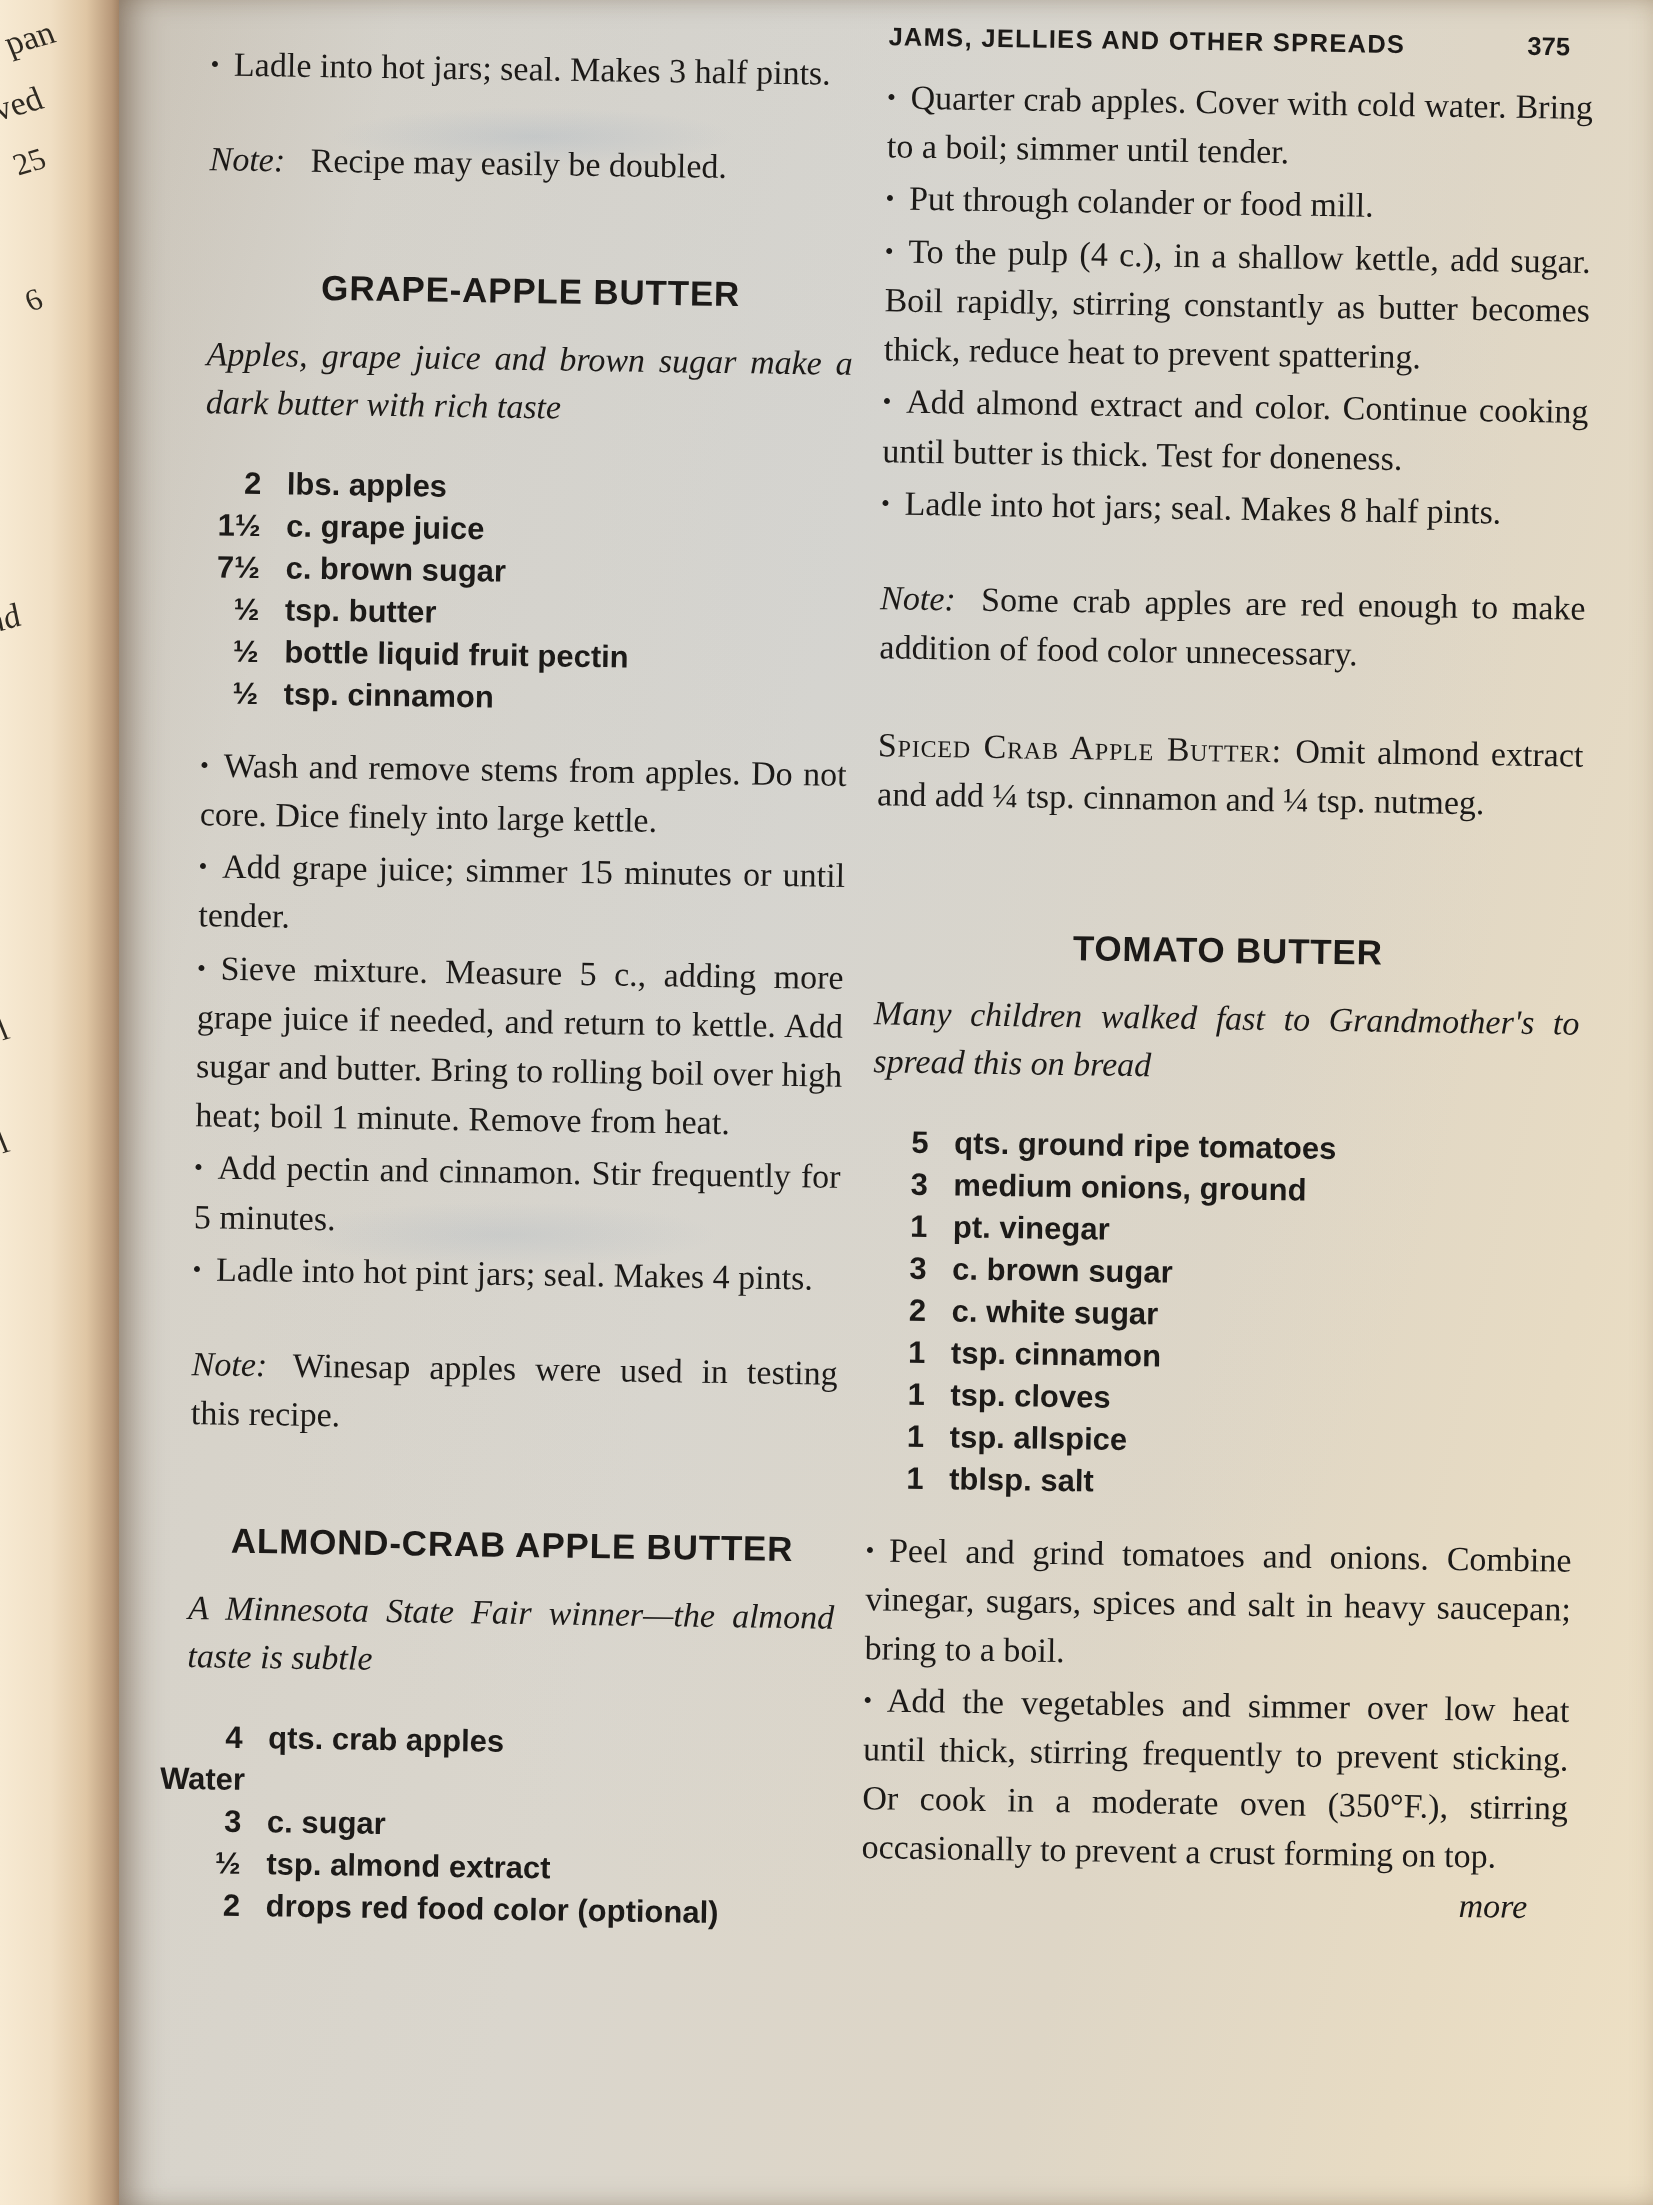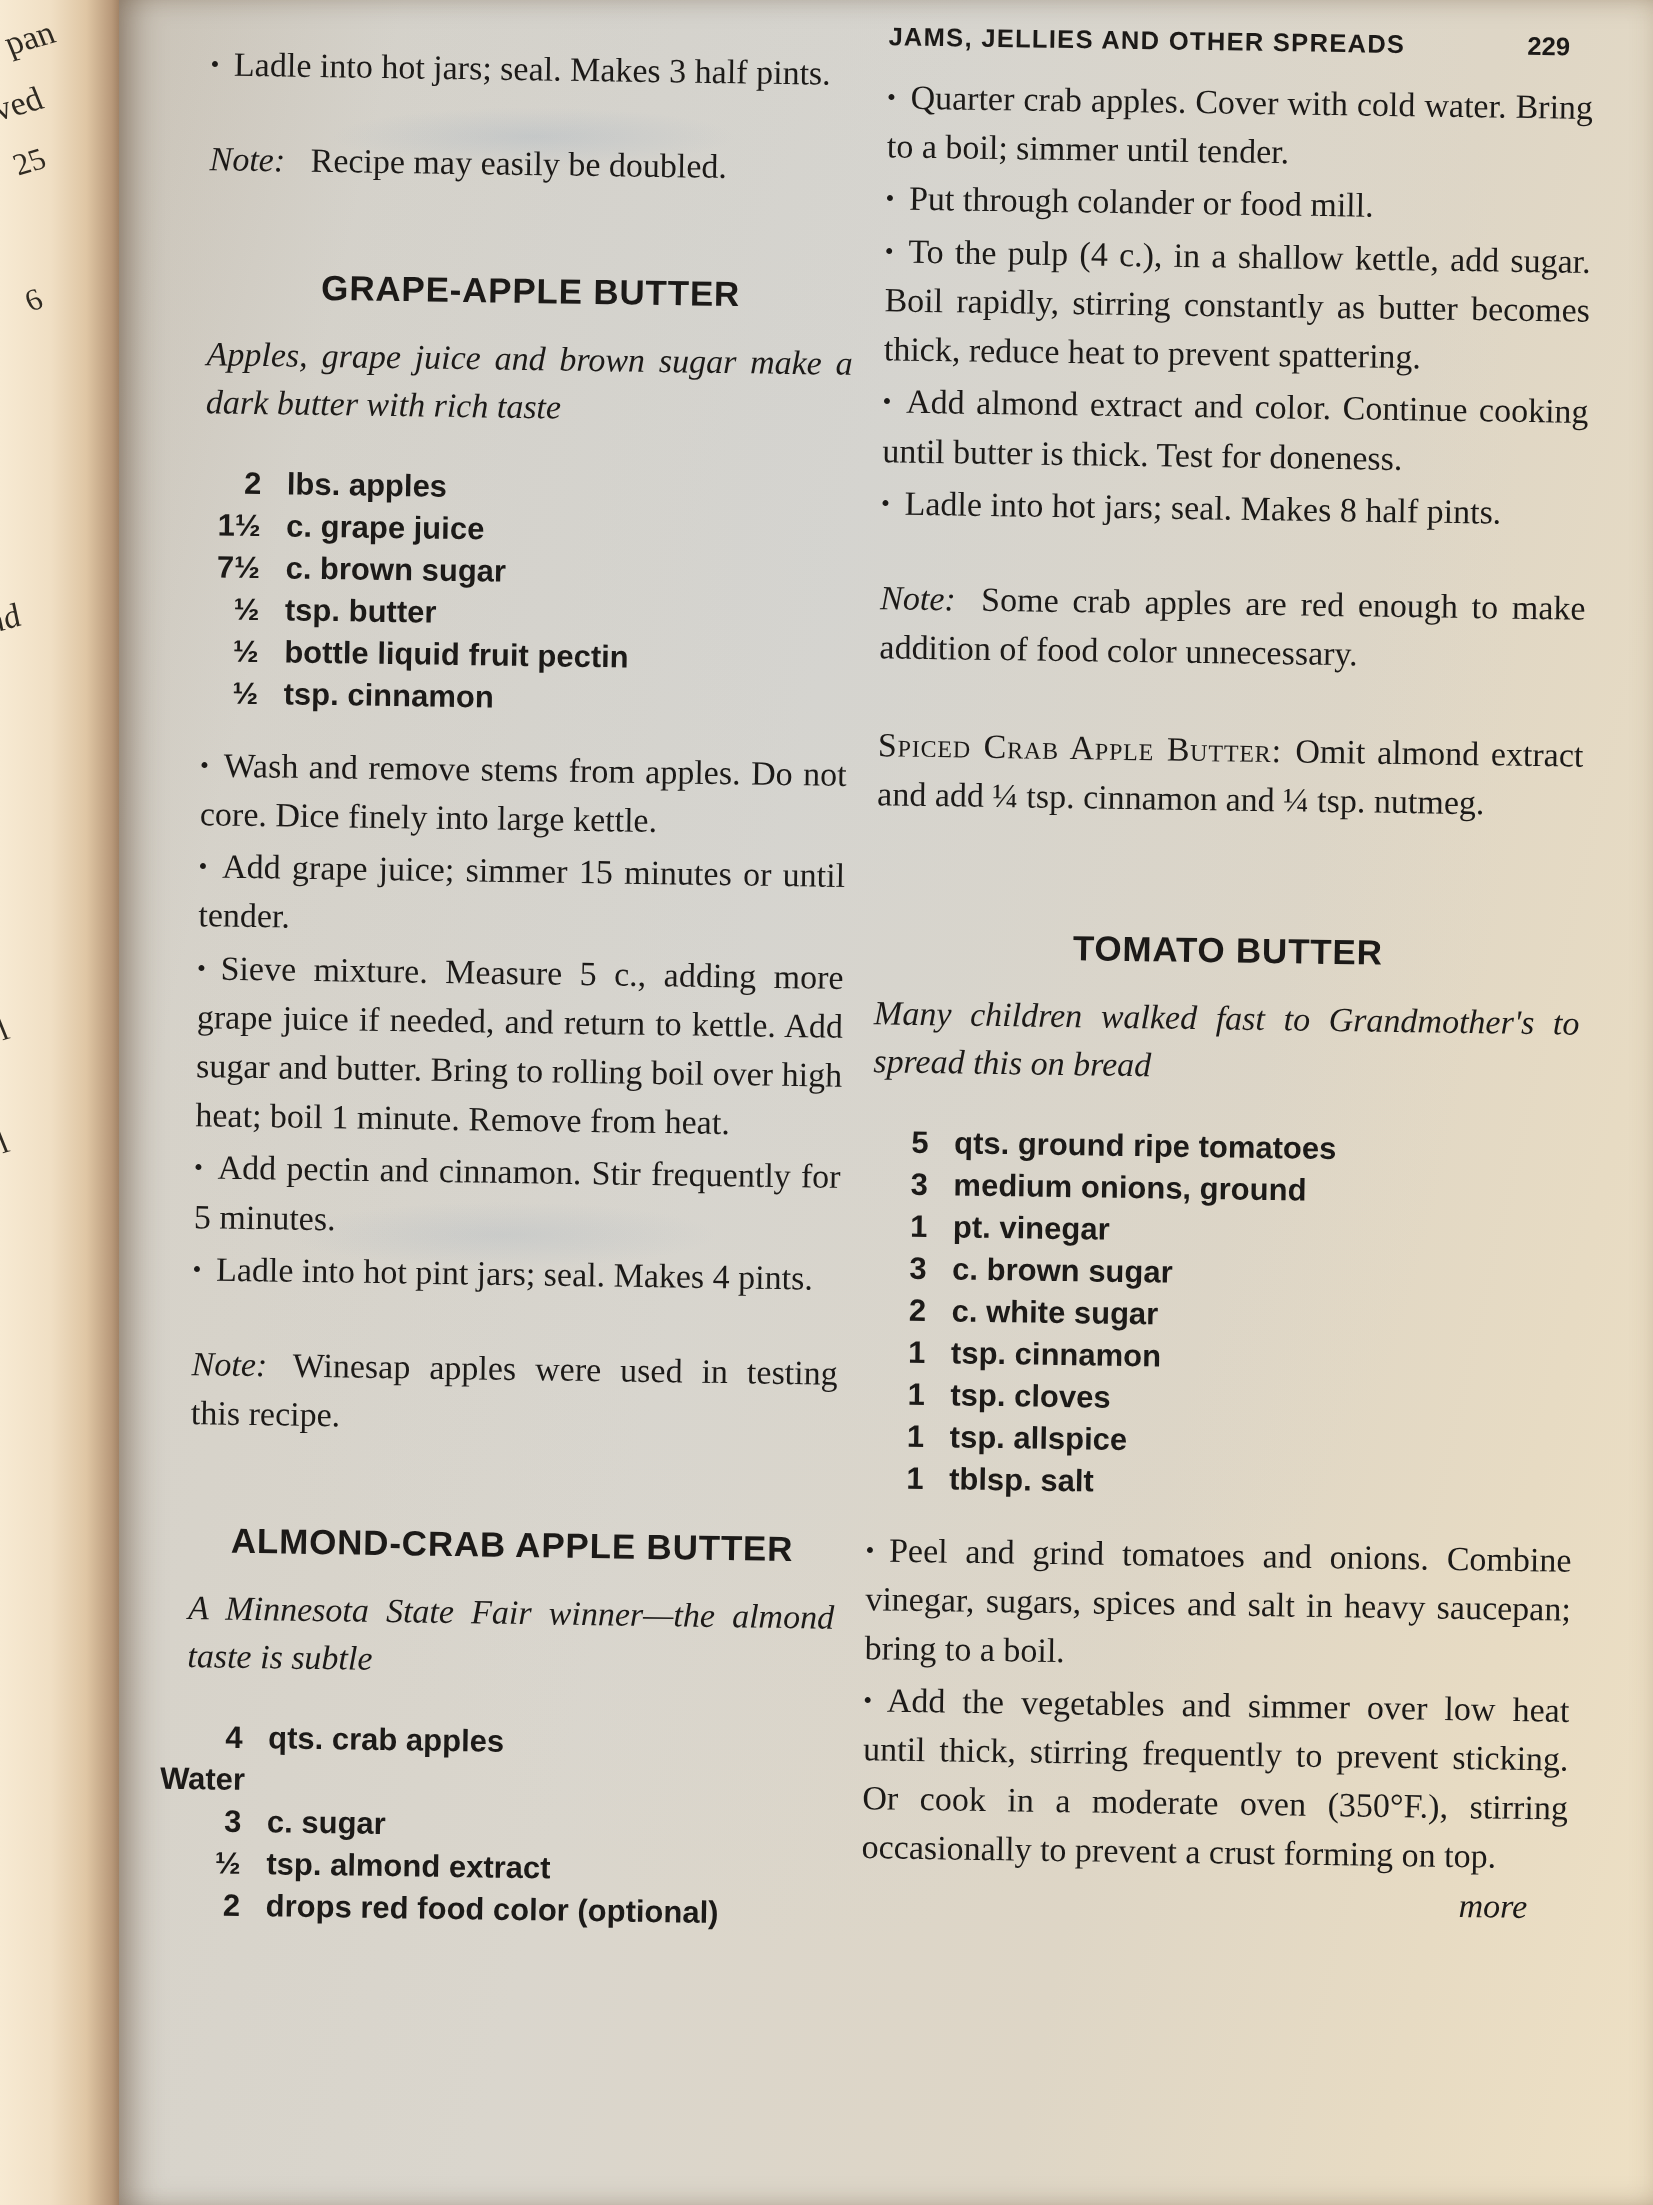--- a/index.html
+++ b/index.html
@@ -180,21 +180,21 @@
               <span class="itm">drops red food color (optional)</span>
             </div>
         </div>
 
       </div>
 
       <div class="col-right">
 
         <div class="runhead">
           <span class="runhead-title">JAMS, JELLIES AND OTHER SPREADS</span>
-          <span class="runhead-num">229</span>
+          <span class="runhead-num">375</span>
         </div>
 
         <p class="step"><span class="bullet">•</span><span>Quarter crab apples. Cover with cold water. Bring to a boil; simmer until tender.</span></p>
         <p class="step"><span class="bullet">•</span><span>Put through colander or food mill.</span></p>
         <p class="step"><span class="bullet">•</span><span>To the pulp (4 c.), in a shallow kettle, add sugar. Boil rapidly, stirring constantly as butter becomes thick, reduce heat to prevent spattering.</span></p>
         <p class="step"><span class="bullet">•</span><span>Add almond extract and color. Continue cooking until butter is thick. Test for doneness.</span></p>
         <p class="step"><span class="bullet">•</span><span>Ladle into hot jars; seal. Makes 8 half pints.</span></p>
 
         <p class="note"><span class="note-label">Note:</span><span>Some crab apples are red enough to make addition of food color unnecessary.</span></p>
 

